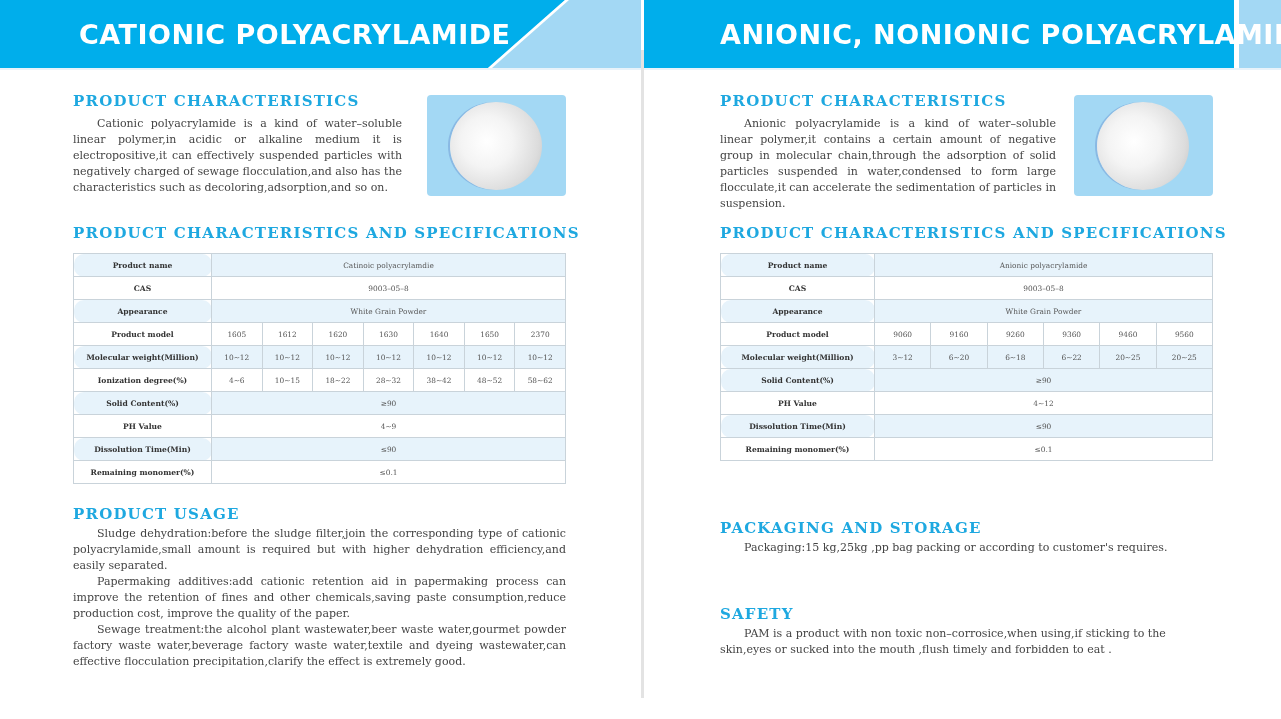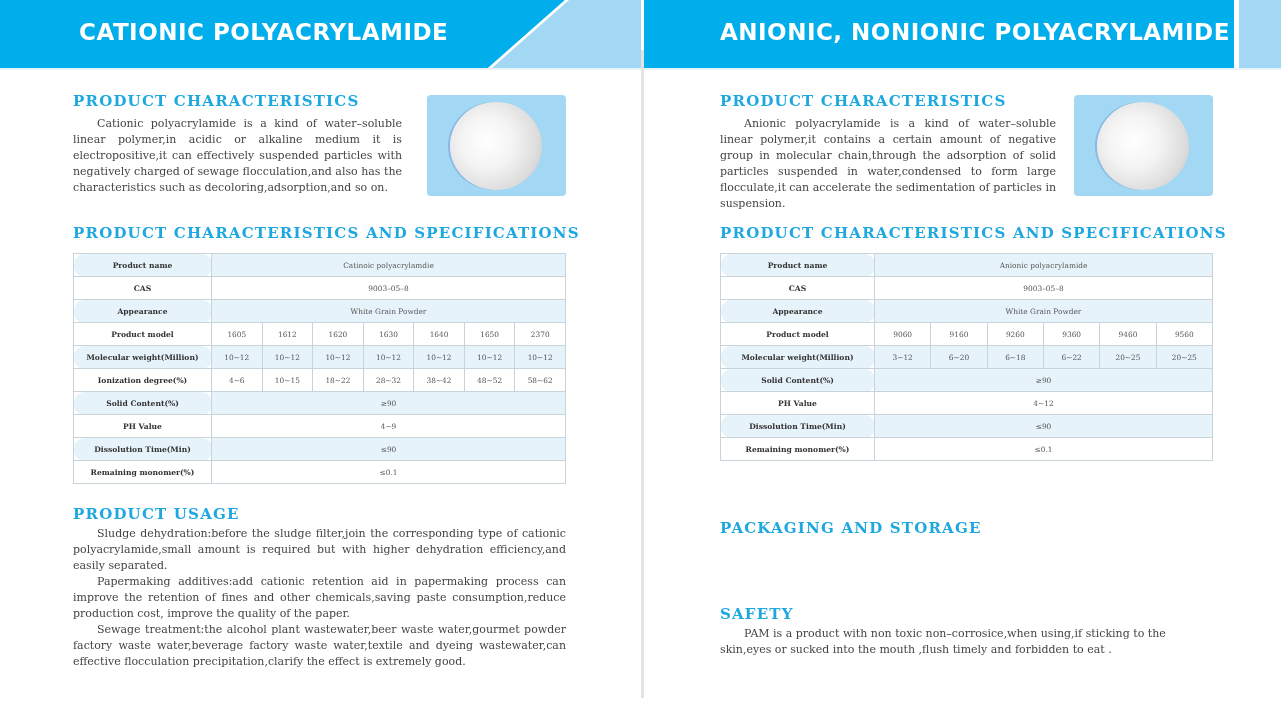--- a/index.html
+++ b/index.html
@@ -13,21 +13,21 @@
   .hdr-left-dark { position: absolute; left: 0; top: 0; width: 641px; height: 68px; background: #00aeeb;
     clip-path: polygon(0 0, 565px 0, 488px 68px, 0 68px); }
   .hdr-left-line { position: absolute; left: 0; top: 0; width: 641px; height: 68px;
     background: linear-gradient(to right, transparent, transparent);
     clip-path: polygon(565px 0, 569px 0, 492px 68px, 488px 68px); background-color: #ffffff; }
   .hdr-right-dark { position: absolute; left: 644px; top: 0; width: 590px; height: 68px; background: #00aeeb; }
   .hdr-right-light { position: absolute; left: 1239px; top: 0; width: 42px; height: 68px; background: #a3d8f4; }
   .hdr-shadow { position: absolute; top: 68px; height: 2px; background: #e8f3fa; }
 
   .hdr-title { position: absolute; top: 19px; color: #fff; font-family: "DejaVu Sans", "Liberation Sans", sans-serif;
-    font-weight: bold; font-size: 23px; letter-spacing: 0.5px; white-space: nowrap; }
+    font-weight: bold; font-size: 27px; letter-spacing: 0.5px; white-space: nowrap; }
 
   .sec-title { position: absolute; color: #1ea8e0; font-family: "DejaVu Serif", "Liberation Serif", serif;
     font-weight: bold; font-size: 15px; letter-spacing: 1.2px; white-space: nowrap; }
 
   .para { position: absolute; font-size: 11px; line-height: 16px; color: #444; text-align: justify; }
   .para p { text-indent: 24px; }
 
   .photo { position: absolute; width: 139px; height: 101px; background: #a3d8f4; border-radius: 4px; overflow: hidden; }
   .photo .ball { position: absolute; left: 23px; top: 7px; width: 92px; height: 88px; border-radius: 50%;
     background: radial-gradient(circle at 40% 45%, #ffffff 0%, #f4f4f4 35%, #dcdcdc 70%, #b8b8b8 100%);
@@ -212,19 +212,20 @@
     </tr>
     <tr>
       <td class="lbl">Remaining monomer(%)</td>
       <td colspan="6">≤0.1</td>
     </tr>
   </tbody>
     </table>
 
   <div class="sec-title" style="left:720px; top:519px;">PACKAGING AND STORAGE</div>
   <div class="para" style="left:744px; top:540px; width:480px; text-align:left;">
+    <div>Packaging:15 kg,25kg ,pp bag packing or according to customer's requires.</div>
   </div>
 
   <div class="sec-title" style="left:720px; top:605px;">SAFETY</div>
   <div class="para" style="left:720px; top:626px; width:494px; text-align:left;">
     <p>PAM is a product with non toxic non–corrosice,when using,if sticking to the skin,eyes or sucked into the mouth ,flush timely and forbidden to eat .</p>
   </div>
 </div>
 
 </body></html>

